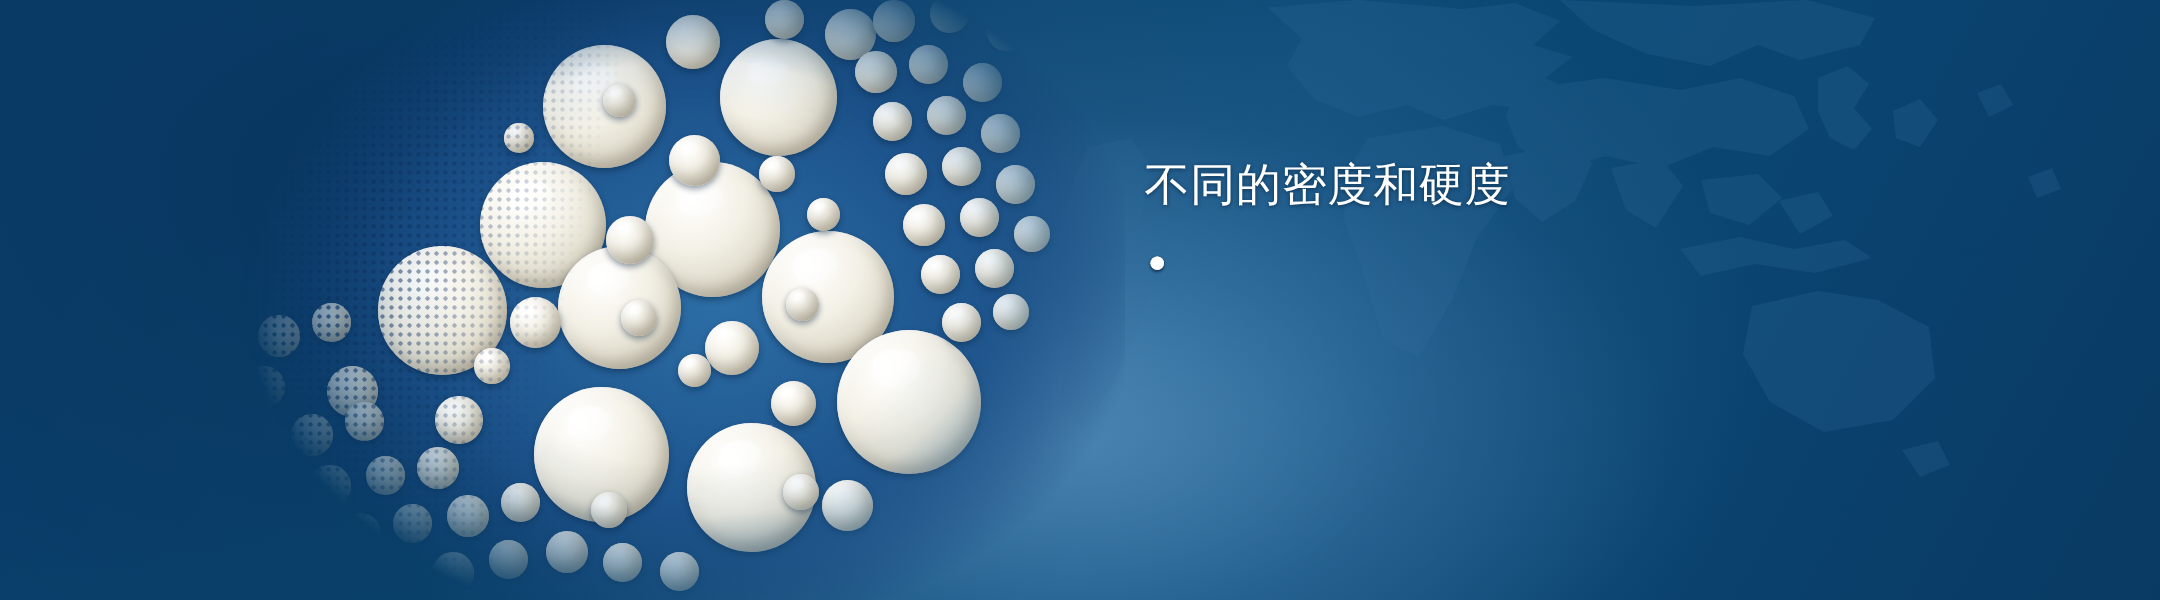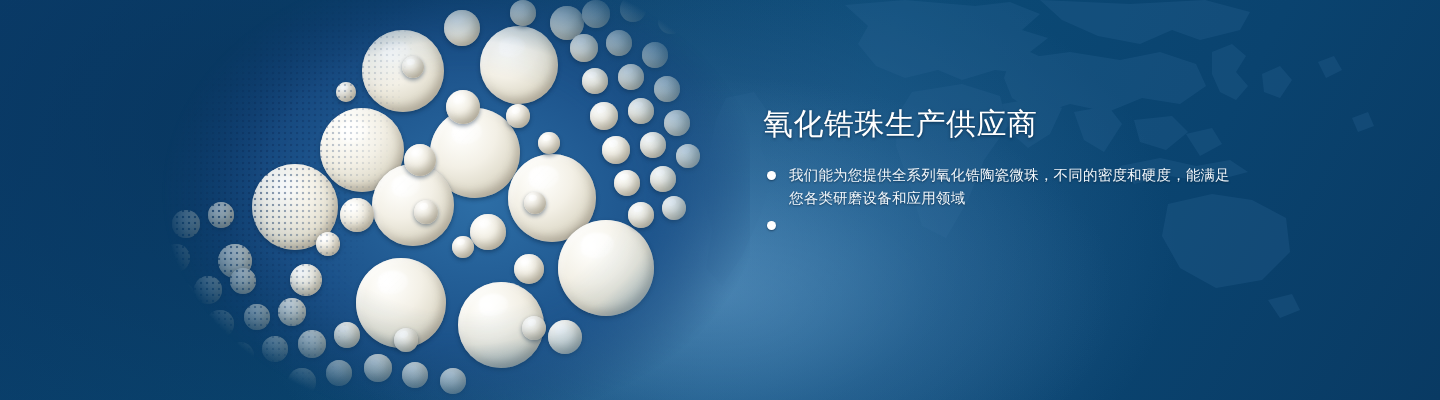--- a/index.html
+++ b/index.html
@@ -236,25 +236,24 @@
       <span class="bead sm" style="left:374px;top:206px;width:22px;height:22px;"></span>
       <span class="bead sm" style="left:252px;top:70px;width:22px;height:22px;"></span>
       <span class="bead sm" style="left:186px;top:96px;width:20px;height:20px;"></span>
       <span class="bead sm" style="left:372px;top:330px;width:24px;height:24px;"></span>
       <span class="bead sm" style="left:244px;top:342px;width:24px;height:24px;"></span>
     </div>
     <div class="halftone"></div>
   </div>
 
   <div class="copy">
-    <h1 class="headline">氧化锆珠生产供应商</h1>
+    <h1 class="headline">不同的密度和硬度</h1>
     <ul class="bullets">
       <li class="bullet">
         <span class="dot"></span>
-        <span>我们能为您提供全系列氧化锆陶瓷微珠，不同的密度和硬度，能满足您各类研磨设备和应用领域</span>
       </li>
       <li class="bullet">
         <span class="dot"></span>
       </li>
     </ul>
   </div>
 
 </div>
 
 </body></html>

